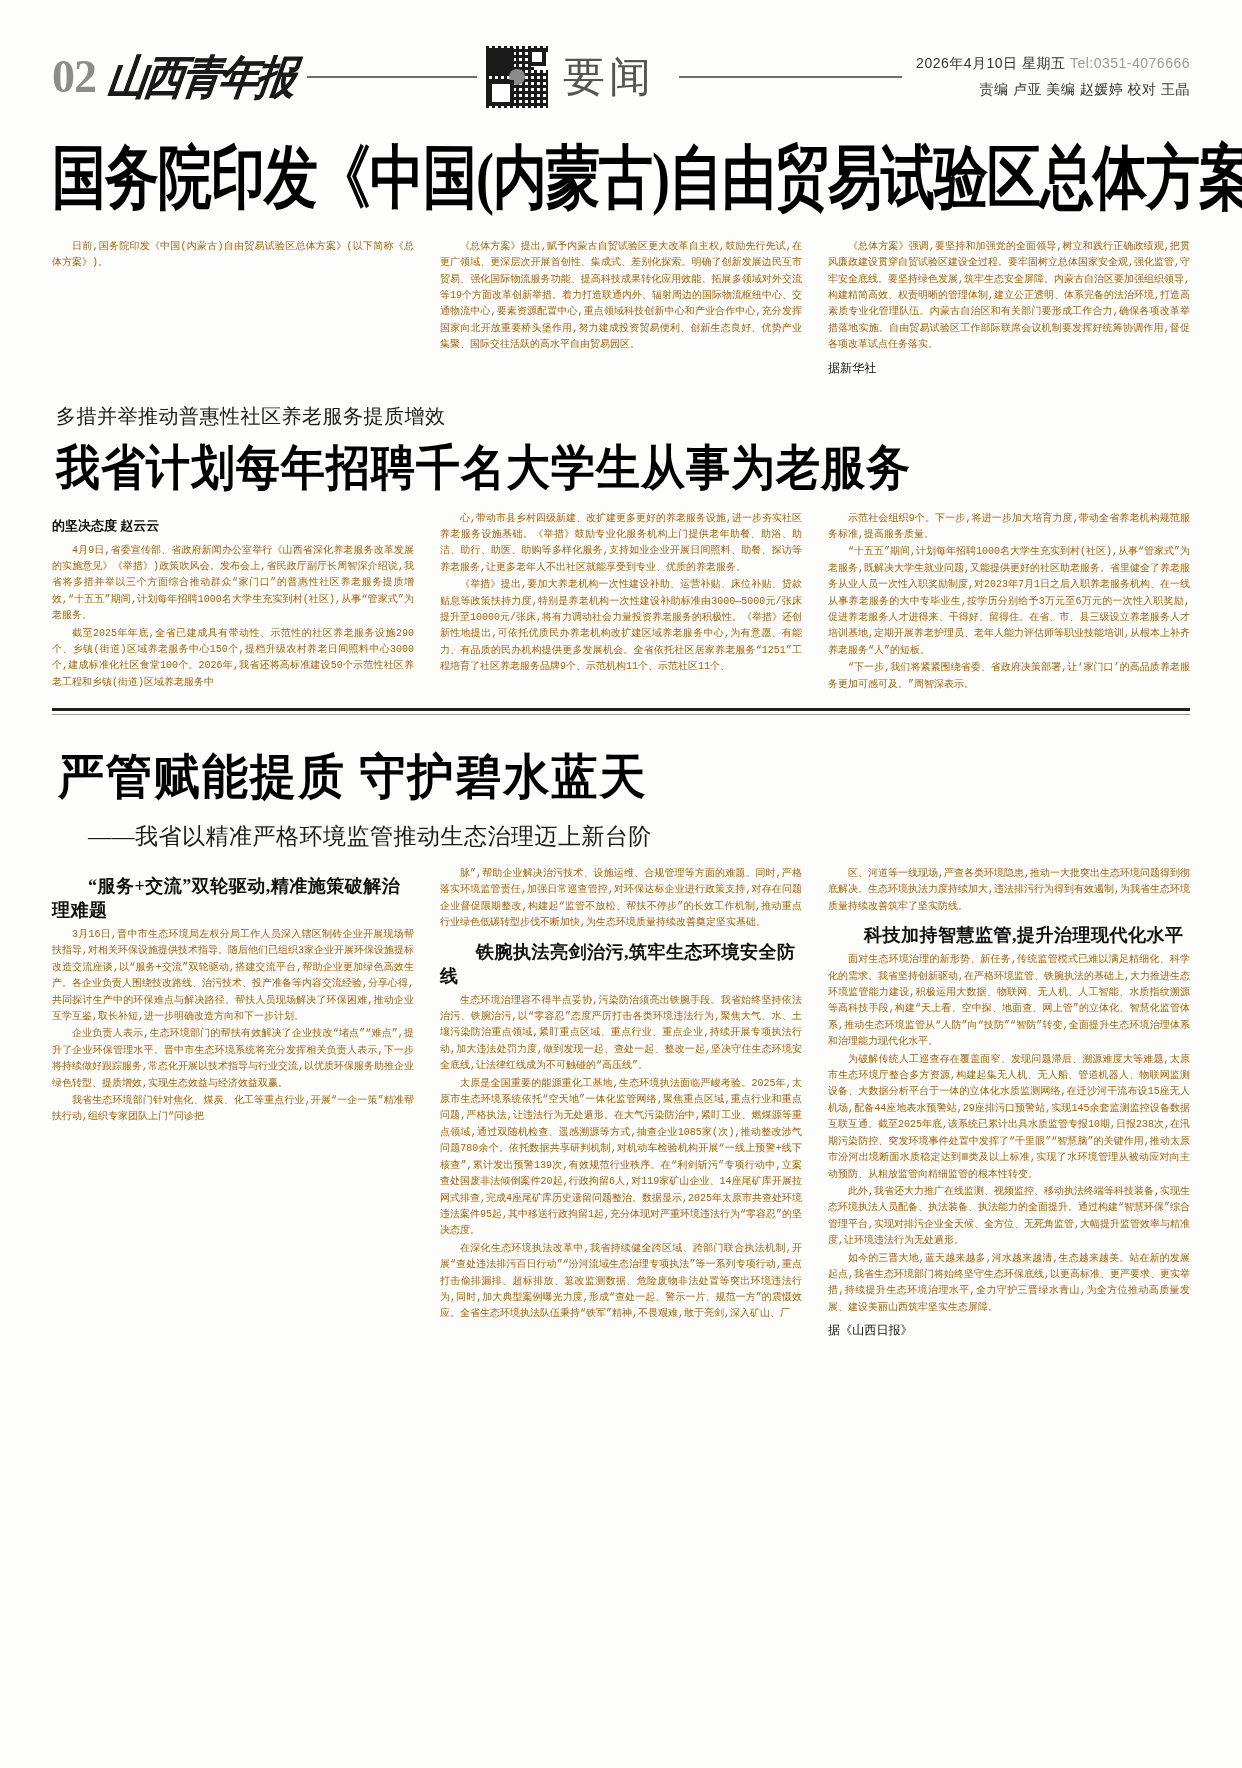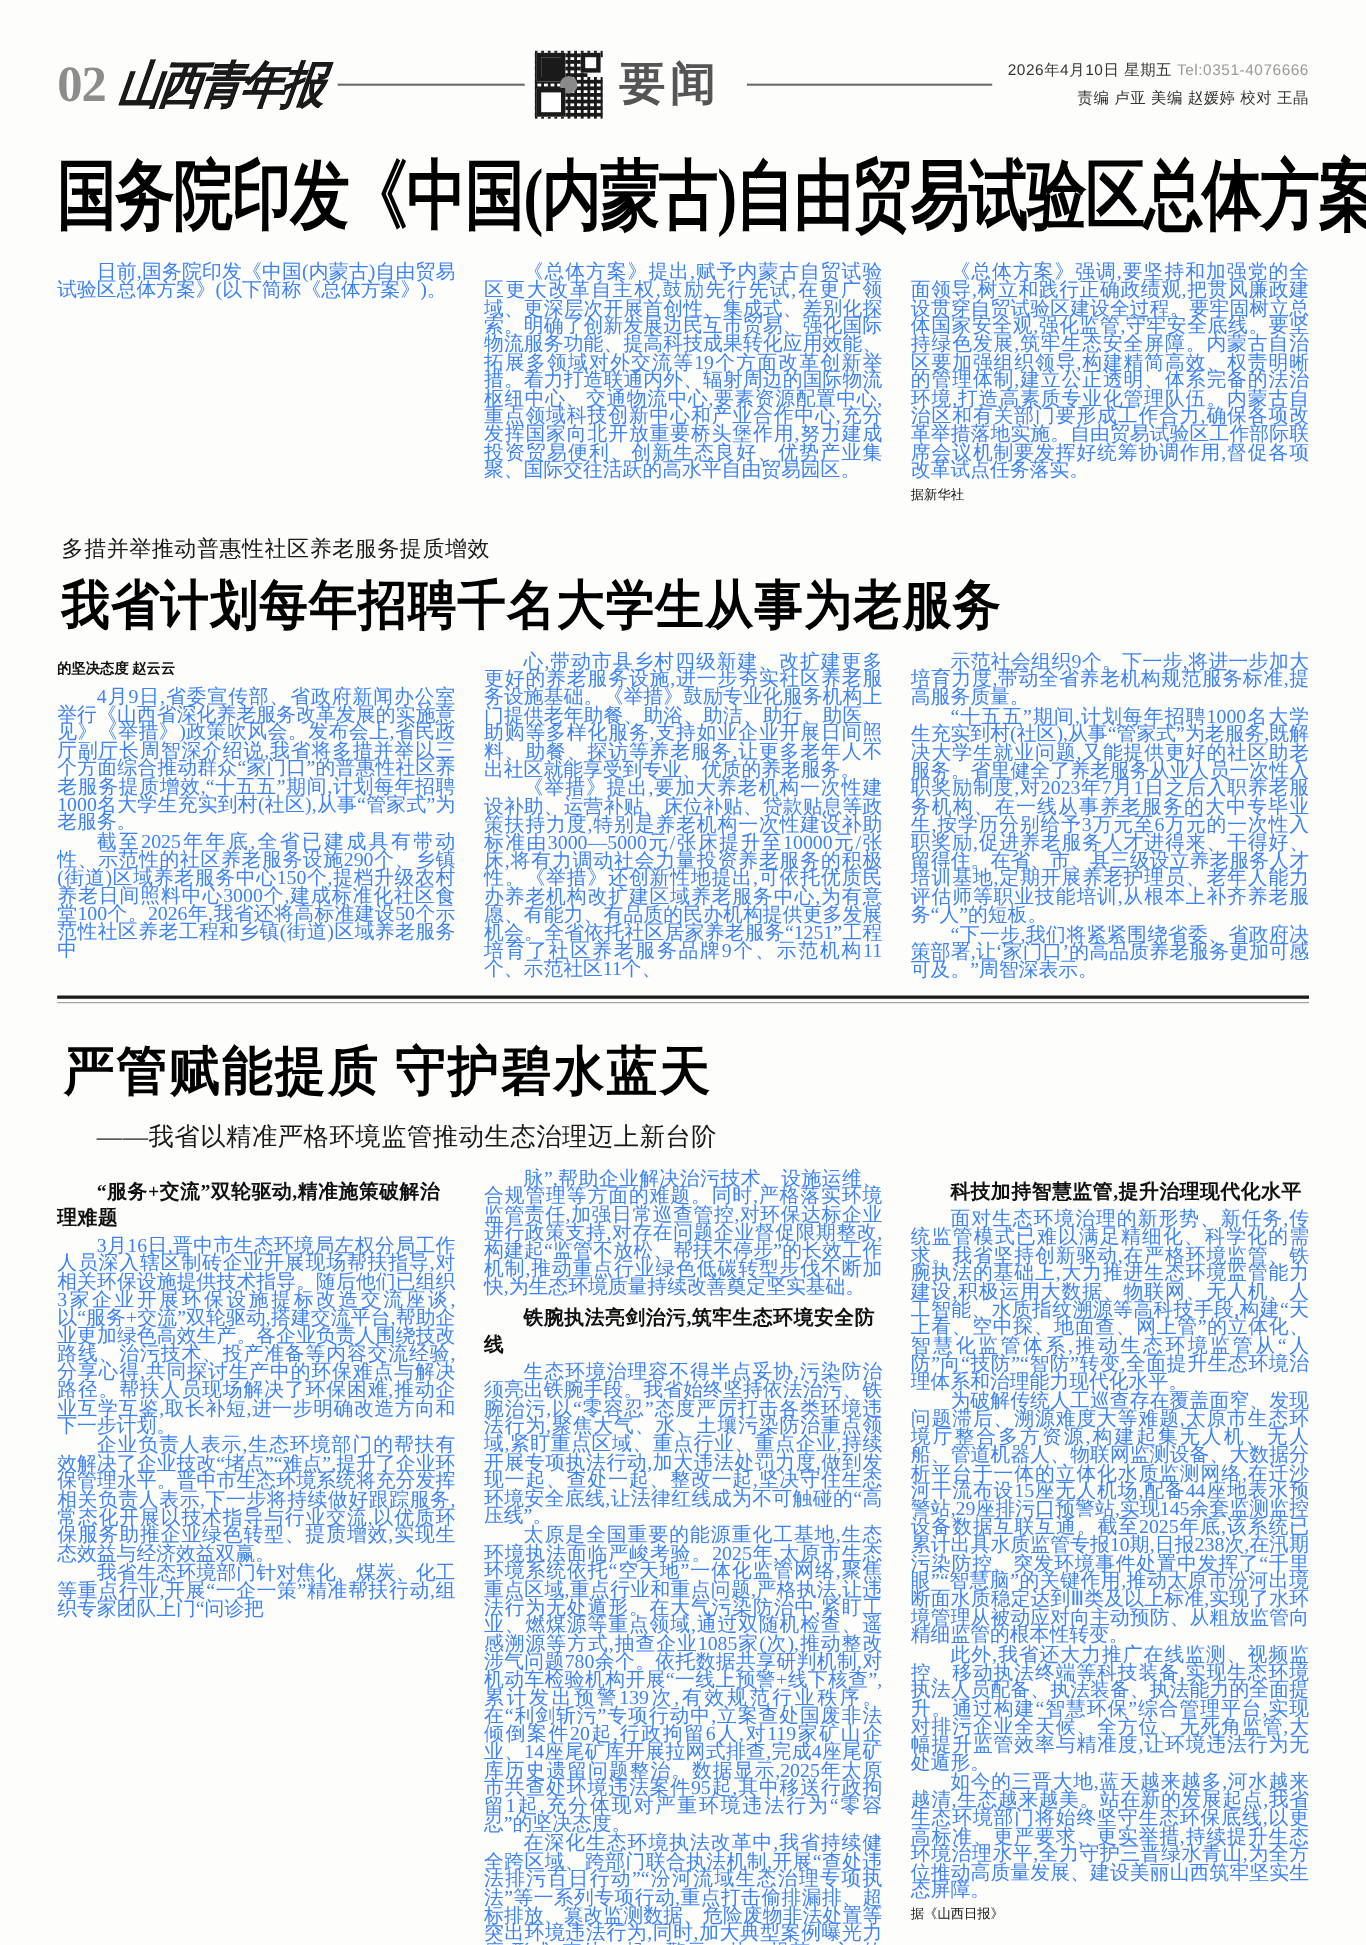--- a/index.html
+++ b/index.html
@@ -48,21 +48,21 @@
   .qr:after { bottom:2px; left:2px; }
   .qr i {
     position:absolute; top:2px; right:2px; width:18px; height:18px;
     border:4px solid #1a1a1a; background:#fff; display:block;
   }
   .qr b {
     position:absolute; left:50%; top:50%; width:16px; height:16px; margin:-8px 0 0 -8px;
     background:#8a8a8a; border-radius:50%; display:block;
   }
   .section-name {
-    font-size:42px; font-weight:bold; color:#555; letter-spacing:4px;
+    font-size:42px; font-weight:normal; color:#555; letter-spacing:4px;
     padding:0 10px 0 14px; line-height:1; font-family:"Liberation Serif", serif;
   }
   .rule-right { flex:1 1 auto; height:2px; background:#6e6e6e; margin:0 14px; }
   .mast-meta { text-align:right; font-family:"Liberation Sans", sans-serif; flex:0 0 auto; }
   .mast-meta .line1 { font-size:14px; color:#333; letter-spacing:0.5px; margin-bottom:8px; }
   .mast-meta .line1 .tel { color:#9a9a9a; }
   .mast-meta .line2 { font-size:14px; color:#333; letter-spacing:0.5px;text-align:right; }
 
   
   .a1-headline {
@@ -72,24 +72,24 @@
     letter-spacing:-1px; white-space:nowrap;
     transform: scaleY(1.28); transform-origin: center top;
     line-height:1.05;
   }
   .a1-body { margin-top:40px; display:flex; gap:26px; }
   .a1-body .col { flex:1; }
   .cols3 > .col { flex:1 1 0; }
 
   
   .ptxt {
-    font-size:18px; line-height:16.4px; color:#3b82f6;
+    font-size:10px; line-height:16.4px; color:#a16207;
     text-align:justify; text-justify:inter-character;
     text-indent:2em; margin:0 0 1px 0;
-    font-family:Liberation Serif, serif;
+    font-family:Liberation Mono, monospace;
   }
   .src { font-size:12.1px; margin-top:6px; }
 
   
   .a2 { margin-top:26px; }
   .a2-shoulder {
     font-size:20px; color:#1a1a1a; letter-spacing:0.5px; margin:6px 0 6px 4px;
     font-family:"Liberation Serif", serif;
   }
   .a2-headline {
@@ -196,20 +196,21 @@
         <p class="ptxt">我省生态环境部门针对焦化、煤炭、化工等重点行业,开展“一企一策”精准帮扶行动,组织专家团队上门“问诊把</p>
       </div>
       <div class="col">
         <p class="ptxt">脉”,帮助企业解决治污技术、设施运维、合规管理等方面的难题。同时,严格落实环境监管责任,加强日常巡查管控,对环保达标企业进行政策支持,对存在问题企业督促限期整改,构建起“监管不放松、帮扶不停步”的长效工作机制,推动重点行业绿色低碳转型步伐不断加快,为生态环境质量持续改善奠定坚实基础。</p>
         <div class="sub-h left">铁腕执法亮剑治污,筑牢生态环境安全防线</div>
         <p class="ptxt">生态环境治理容不得半点妥协,污染防治须亮出铁腕手段。我省始终坚持依法治污、铁腕治污,以“零容忍”态度严厉打击各类环境违法行为,聚焦大气、水、土壤污染防治重点领域,紧盯重点区域、重点行业、重点企业,持续开展专项执法行动,加大违法处罚力度,做到发现一起、查处一起、整改一起,坚决守住生态环境安全底线,让法律红线成为不可触碰的“高压线”。</p>
         <p class="ptxt">太原是全国重要的能源重化工基地,生态环境执法面临严峻考验。2025年,太原市生态环境系统依托“空天地”一体化监管网络,聚焦重点区域,重点行业和重点问题,严格执法,让违法行为无处遁形。在大气污染防治中,紧盯工业、燃煤源等重点领域,通过双随机检查、遥感溯源等方式,抽查企业1085家(次),推动整改涉气问题780余个。依托数据共享研判机制,对机动车检验机构开展“一线上预警+线下核查”,累计发出预警139次,有效规范行业秩序。在“利剑斩污”专项行动中,立案查处国废非法倾倒案件20起,行政拘留6人,对119家矿山企业、14座尾矿库开展拉网式排查,完成4座尾矿库历史遗留问题整治。数据显示,2025年太原市共查处环境违法案件95起,其中移送行政拘留1起,充分体现对严重环境违法行为“零容忍”的坚决态度。</p>
         <p class="ptxt">在深化生态环境执法改革中,我省持续健全跨区域、跨部门联合执法机制,开展“查处违法排污百日行动”“汾河流域生态治理专项执法”等一系列专项行动,重点打击偷排漏排、超标排放、篡改监测数据、危险废物非法处置等突出环境违法行为,同时,加大典型案例曝光力度,形成“查处一起、警示一片、规范一方”的震慑效应。全省生态环境执法队伍秉持“铁军”精神,不畏艰难,敢于亮剑,深入矿山、厂</p>
       </div>
       <div class="col">
+        <p class="ptxt">区、河道等一线现场,严查各类环境隐患,推动一大批突出生态环境问题得到彻底解决。生态环境执法力度持续加大,违法排污行为得到有效遏制,为我省生态环境质量持续改善筑牢了坚实防线。</p>
         <div class="sub-h left">科技加持智慧监管,提升治理现代化水平</div>
         <p class="ptxt">面对生态环境治理的新形势、新任务,传统监管模式已难以满足精细化、科学化的需求。我省坚持创新驱动,在严格环境监管、铁腕执法的基础上,大力推进生态环境监管能力建设,积极运用大数据、物联网、无人机、人工智能、水质指纹溯源等高科技手段,构建“天上看、空中探、地面查、网上管”的立体化、智慧化监管体系,推动生态环境监管从“人防”向“技防”“智防”转变,全面提升生态环境治理体系和治理能力现代化水平。</p>
         <p class="ptxt">为破解传统人工巡查存在覆盖面窄、发现问题滞后、溯源难度大等难题,太原市生态环境厅整合多方资源,构建起集无人机、无人船、管道机器人、物联网监测设备、大数据分析平台于一体的立体化水质监测网络,在迁沙河干流布设15座无人机场,配备44座地表水预警站,29座排污口预警站,实现145余套监测监控设备数据互联互通。截至2025年底,该系统已累计出具水质监管专报10期,日报238次,在汛期污染防控、突发环境事件处置中发挥了“千里眼”“智慧脑”的关键作用,推动太原市汾河出境断面水质稳定达到Ⅲ类及以上标准,实现了水环境管理从被动应对向主动预防、从粗放监管向精细监管的根本性转变。</p>
         <p class="ptxt">此外,我省还大力推广在线监测、视频监控、移动执法终端等科技装备,实现生态环境执法人员配备、执法装备、执法能力的全面提升。通过构建“智慧环保”综合管理平台,实现对排污企业全天候、全方位、无死角监管,大幅提升监管效率与精准度,让环境违法行为无处遁形。</p>
         <p class="ptxt">如今的三晋大地,蓝天越来越多,河水越来越清,生态越来越美。站在新的发展起点,我省生态环境部门将始终坚守生态环保底线,以更高标准、更严要求、更实举措,持续提升生态环境治理水平,全力守护三晋绿水青山,为全方位推动高质量发展、建设美丽山西筑牢坚实生态屏障。</p>
         <div class="src">据《山西日报》</div>
       </div>
     </div>
   </div>
 

